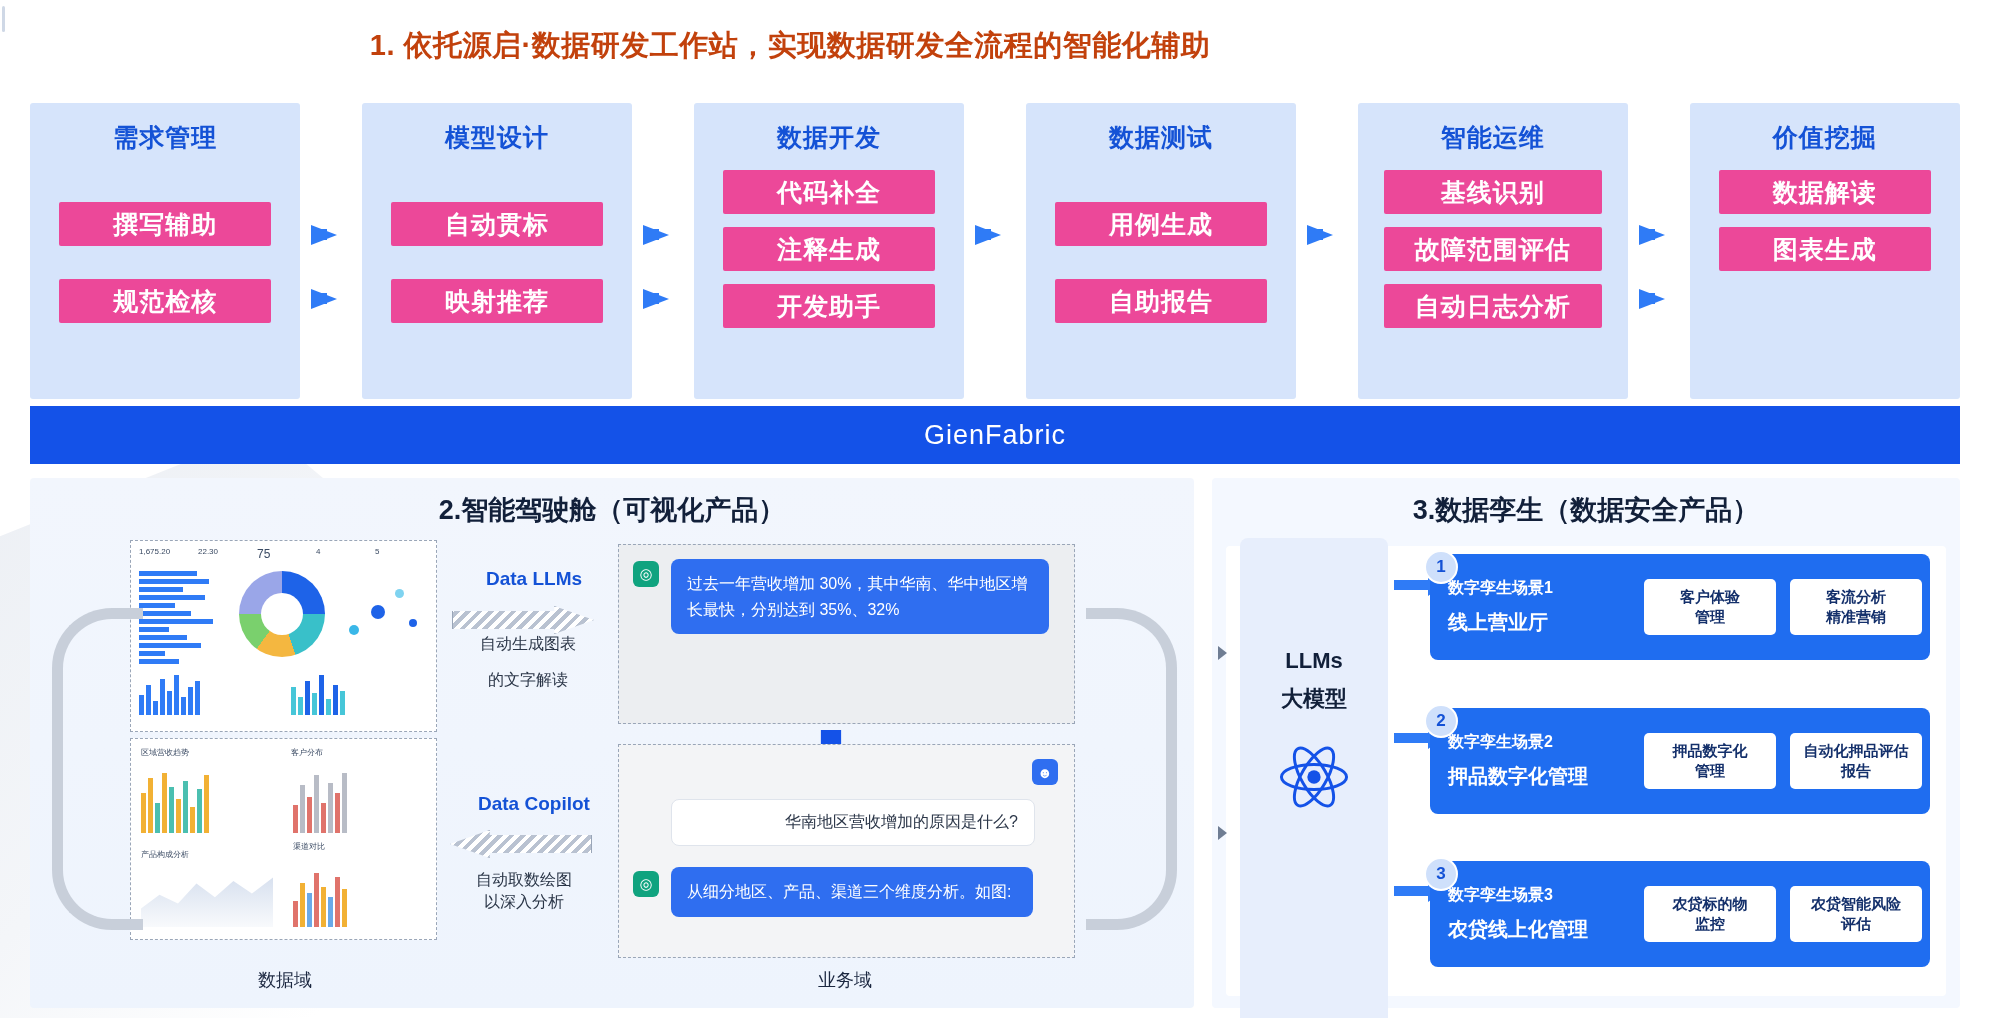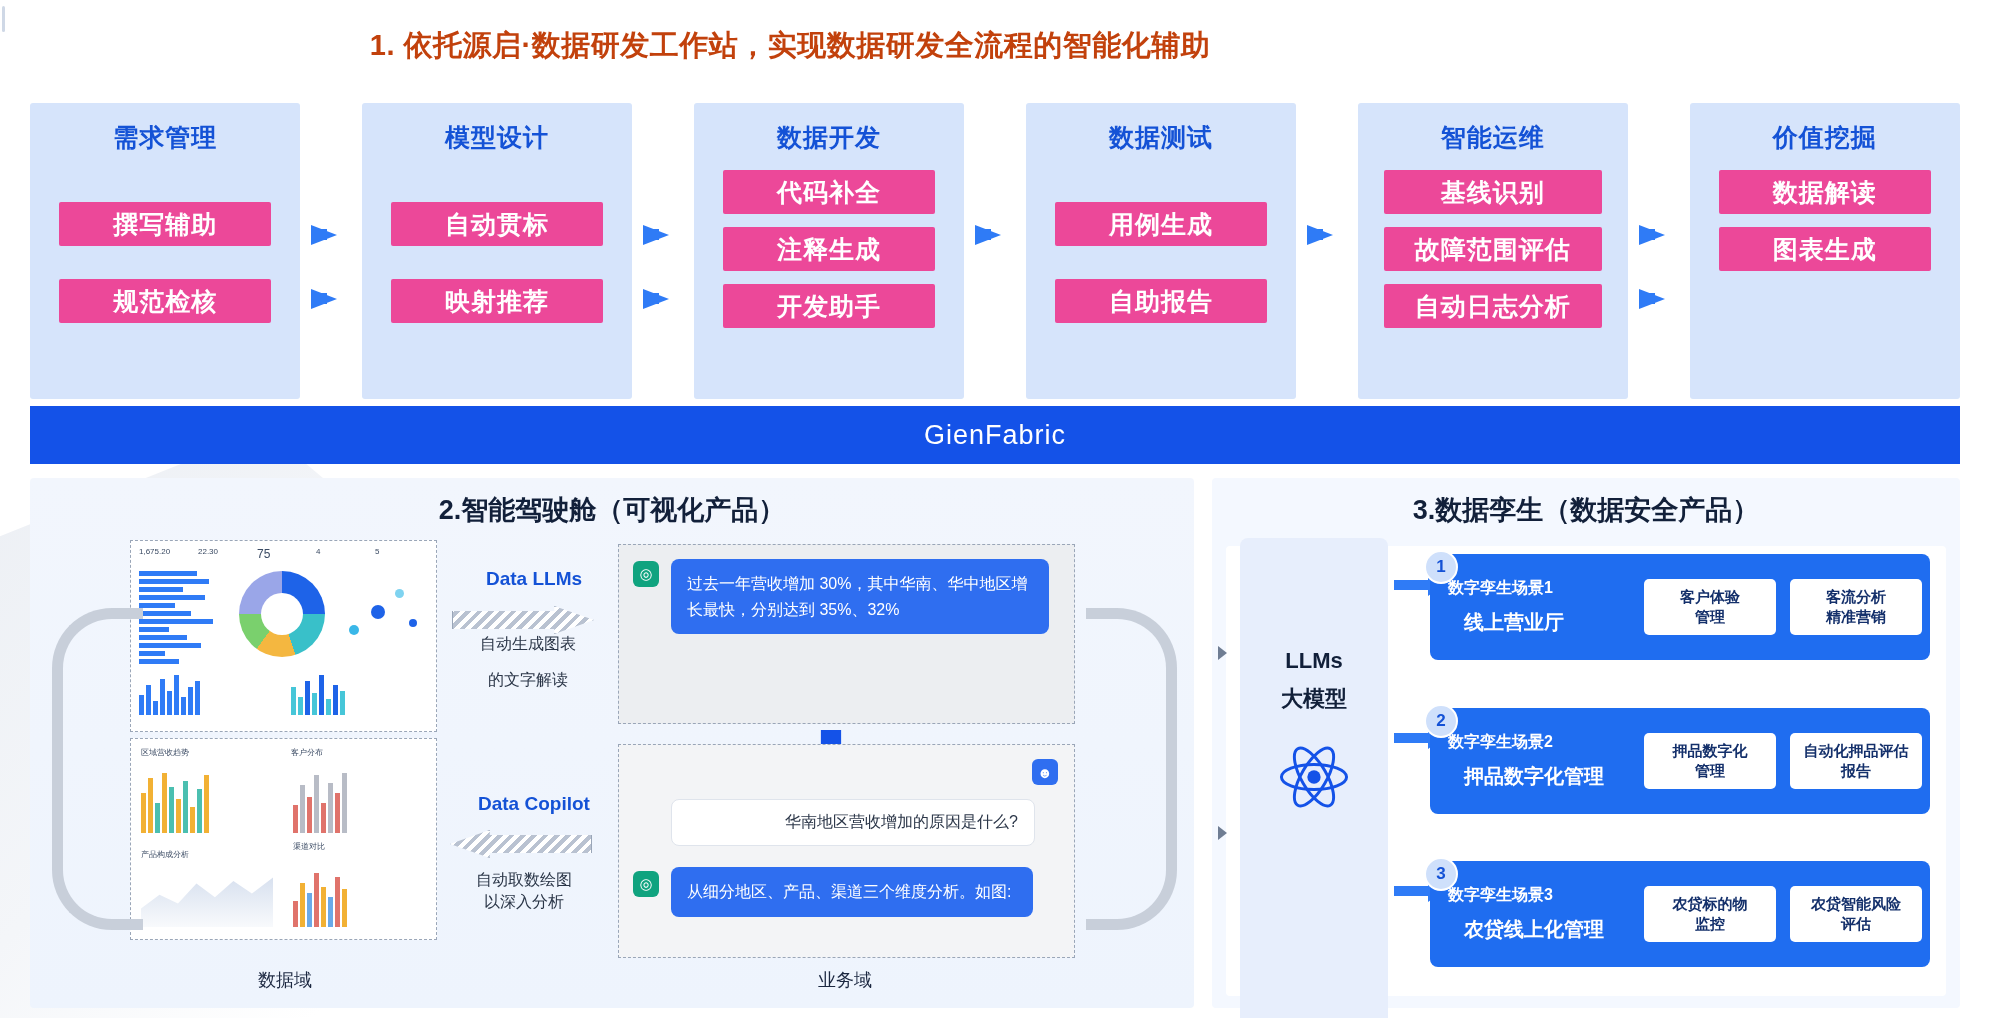--- a/index.html
+++ b/index.html
@@ -87,21 +87,21 @@
   .llm-card{
     position:absolute;left:28px;top:60px;width:148px;height:412px;background:#e7eefc;border-radius:8px;
     display:flex;flex-direction:column;align-items:center;padding-top:110px;
   }
   .llm-card .t1{font-size:22px;font-weight:bold;color:#12203a;}
   .llm-card .t2{font-size:22px;font-weight:bold;color:#12203a;margin-top:10px;}
   .scene{position:absolute;left:218px;width:500px;height:106px;background:#1f6df0;border-radius:8px;
     display:flex;align-items:center;}
   .scene .stxt{width:182px;padding-left:18px;color:#fff;}
   .scene .stxt .s1{font-size:16px;font-weight:bold;}
-  .scene .stxt .s2{font-size:20px;font-weight:bold;margin-top:10px;margin-left:16px;}
+  .scene .stxt .s2{font-size:20px;font-weight:bold;margin-top:10px;}
   .scene .sbtn{
     background:#fff;color:#14306b;font-size:15px;font-weight:bold;border-radius:5px;
     width:132px;height:56px;display:flex;align-items:center;justify-content:center;text-align:center;line-height:1.35;margin-left:14px;
   }
   .num-badge{
     position:absolute;left:212px;width:30px;height:30px;border-radius:50%;background:#cfe0fb;color:#1452d6;
     font-size:17px;font-weight:bold;display:flex;align-items:center;justify-content:center;border:2px solid #fff;z-index:5;
   }
   .feed-arrow{position:absolute;left:182px;width:36px;height:10px;background:#2f7bf6;}
   .feed-arrow:after{content:"";position:absolute;right:-14px;top:-6px;width:0;height:0;

